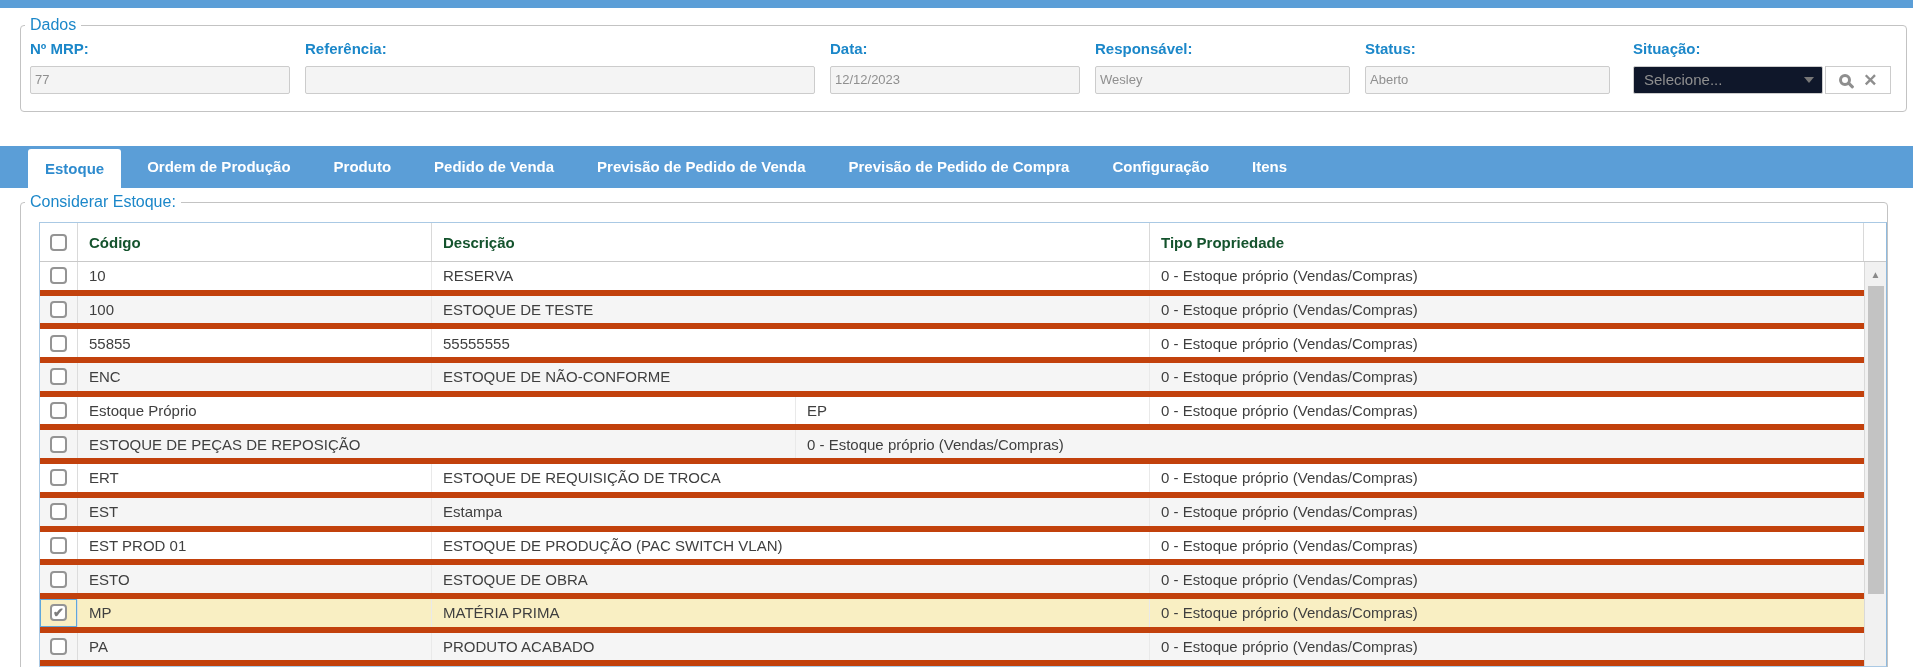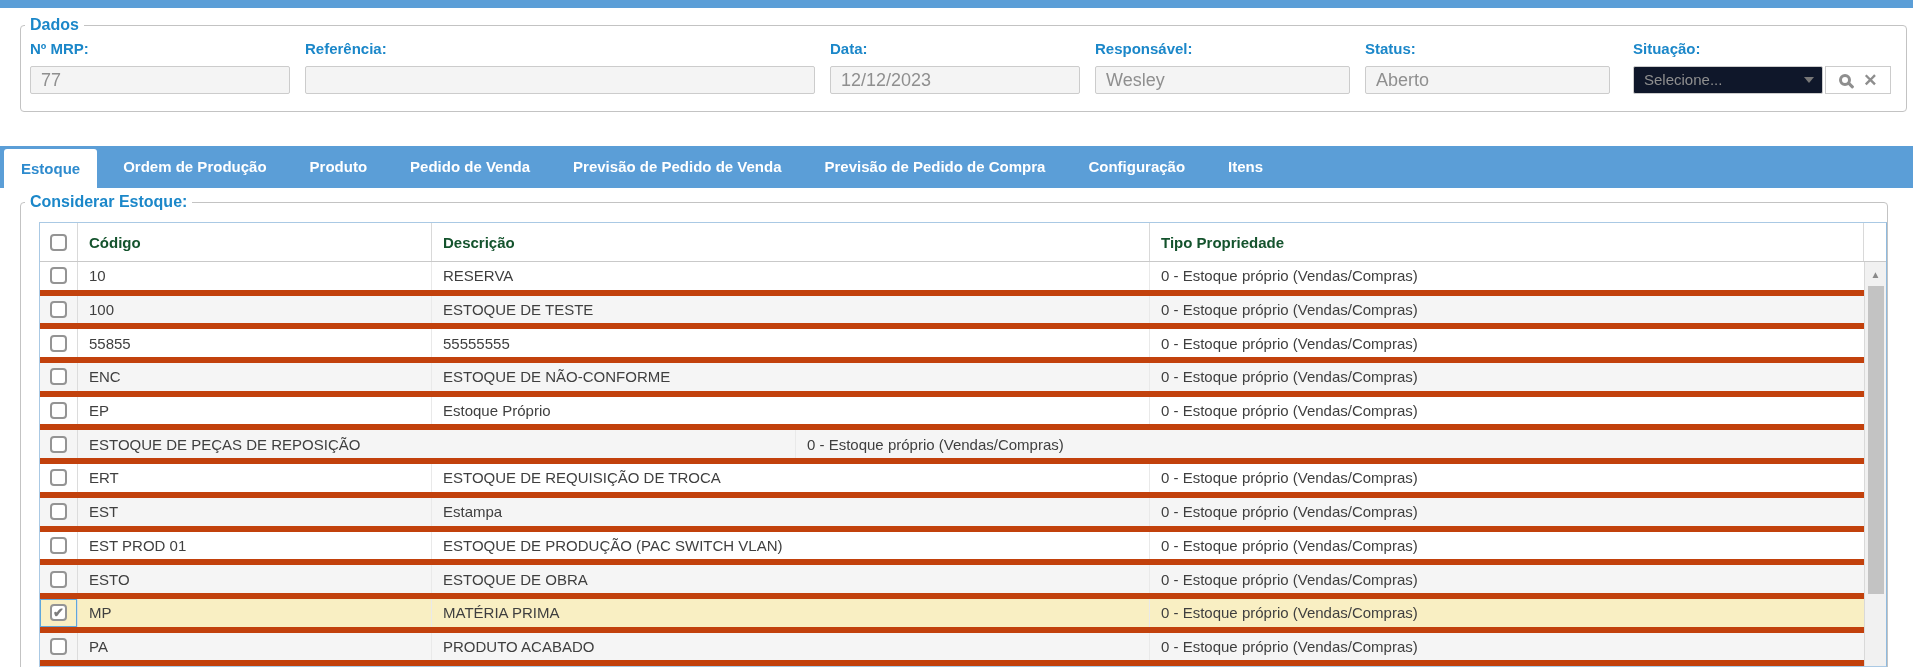--- a/index.html
+++ b/index.html
@@ -4,30 +4,30 @@
 <style>
   * { box-sizing: border-box; }
   html,body { margin:0; padding:0; }
   body {
     width:1913px; height:667px; overflow:hidden; position:relative;
     background:#ffffff; font-family:"Liberation Sans", sans-serif;
   }
   .topstrip { position:absolute; top:0; left:0; width:100%; height:8px; background:#5b9ed7; }
 
   fieldset { border:1px solid #c3c3c3; border-radius:4px; padding:0; margin:0; background:#fff; }
-  legend { color:#1b87c9; font-weight:bold; font-size:16px; padding:0 5px; margin-left:4px; }
+  legend { color:#1b87c9; font-weight:normal; font-size:16px; padding:0 5px; margin-left:4px; }
 
   
   .dados-fs { position:absolute; left:20px; top:16px; width:1858px; height:96px; }
   .fields { display:flex; padding:6px 0 0 9px; }
   .field { margin-right:15px; }
   .field > label { display:block; color:#1b87c9; font-weight:bold; font-size:15px; margin-bottom:9px; }
   .input {
     height:28px; line-height:26px; background:#f4f4f4; border:1px solid #cccccc;
-    border-radius:2px; color:#8f8f8f; font-size:18px; padding:0 10px;
+    border-radius:2px; color:#8f8f8f; font-size:13px; padding:0 4px;
     white-space:nowrap; overflow:hidden;
   }
   .field-0 .input { width:260px; }
   .field-1 .input { width:510px; }
   .field-2 .input { width:250px; }
   .field-3 .input { width:255px; }
   .field-4 .input { width:245px; }
   .field-5 { margin-left:8px; }
   .select-group { display:flex; align-items:stretch; }
   .select-box {
@@ -40,21 +40,21 @@
     width:66px; height:28px; margin-left:2px; border:1px solid #cccccc; background:#fff;
     display:flex; align-items:center; justify-content:space-evenly;
   }
   .mag { width:12px; height:12px; border:3px solid #8e8e8e; border-radius:50%; position:relative; display:inline-block; }
   .mag::after { content:""; position:absolute; width:3px; height:8px; background:#8e8e8e; right:-4px; bottom:-6px; transform:rotate(-45deg); border-radius:1px; }
   .xmark { color:#8e8e8e; font-size:17px; font-weight:bold; line-height:1; }
 
   
   .tabbar {
     position:absolute; top:146px; left:0; width:100%; height:42px; background:#5b9ed7;
-    display:flex; align-items:flex-end; padding-left:4px;
+    display:flex; align-items:flex-end; padding-left:28px;
   }
   .tab {
     height:42px; line-height:42px; padding:0 17px; margin-right:9px;
     color:#ffffff; font-weight:bold; font-size:15px; cursor:pointer; white-space:nowrap;
   }
   .tab.active {
     background:#ffffff; color:#2e8bce; height:39px; line-height:39px; border-radius:3px 3px 0 0;
   }
 
   
@@ -192,22 +192,22 @@
               <span class="checkbox"></span>
             </div>
             <div class="gcell bcell col-codigo">ENC</div>
             <div class="gcell bcell col-desc">ESTOQUE DE NÃO-CONFORME</div>
             <div class="gcell bcell col-tipo">0 - Estoque próprio (Vendas/Compras)</div>
           </div>
           <div class="grid-row">
             <div class="gcell bcell col-check">
               <span class="checkbox"></span>
             </div>
+            <div class="gcell bcell col-desc">Estoque Próprio</div>
             <div class="gcell bcell col-codigo">EP</div>
-            <div class="gcell bcell col-desc">Estoque Próprio</div>
             <div class="gcell bcell col-tipo">0 - Estoque próprio (Vendas/Compras)</div>
           </div>
           <div class="grid-row alt">
             <div class="gcell bcell col-check">
               <span class="checkbox"></span>
             </div>
             <div class="gcell bcell col-desc">ESTOQUE DE PEÇAS DE REPOSIÇÃO</div>
             <div class="gcell bcell col-tipo">0 - Estoque próprio (Vendas/Compras)</div>
           </div>
           <div class="grid-row">

